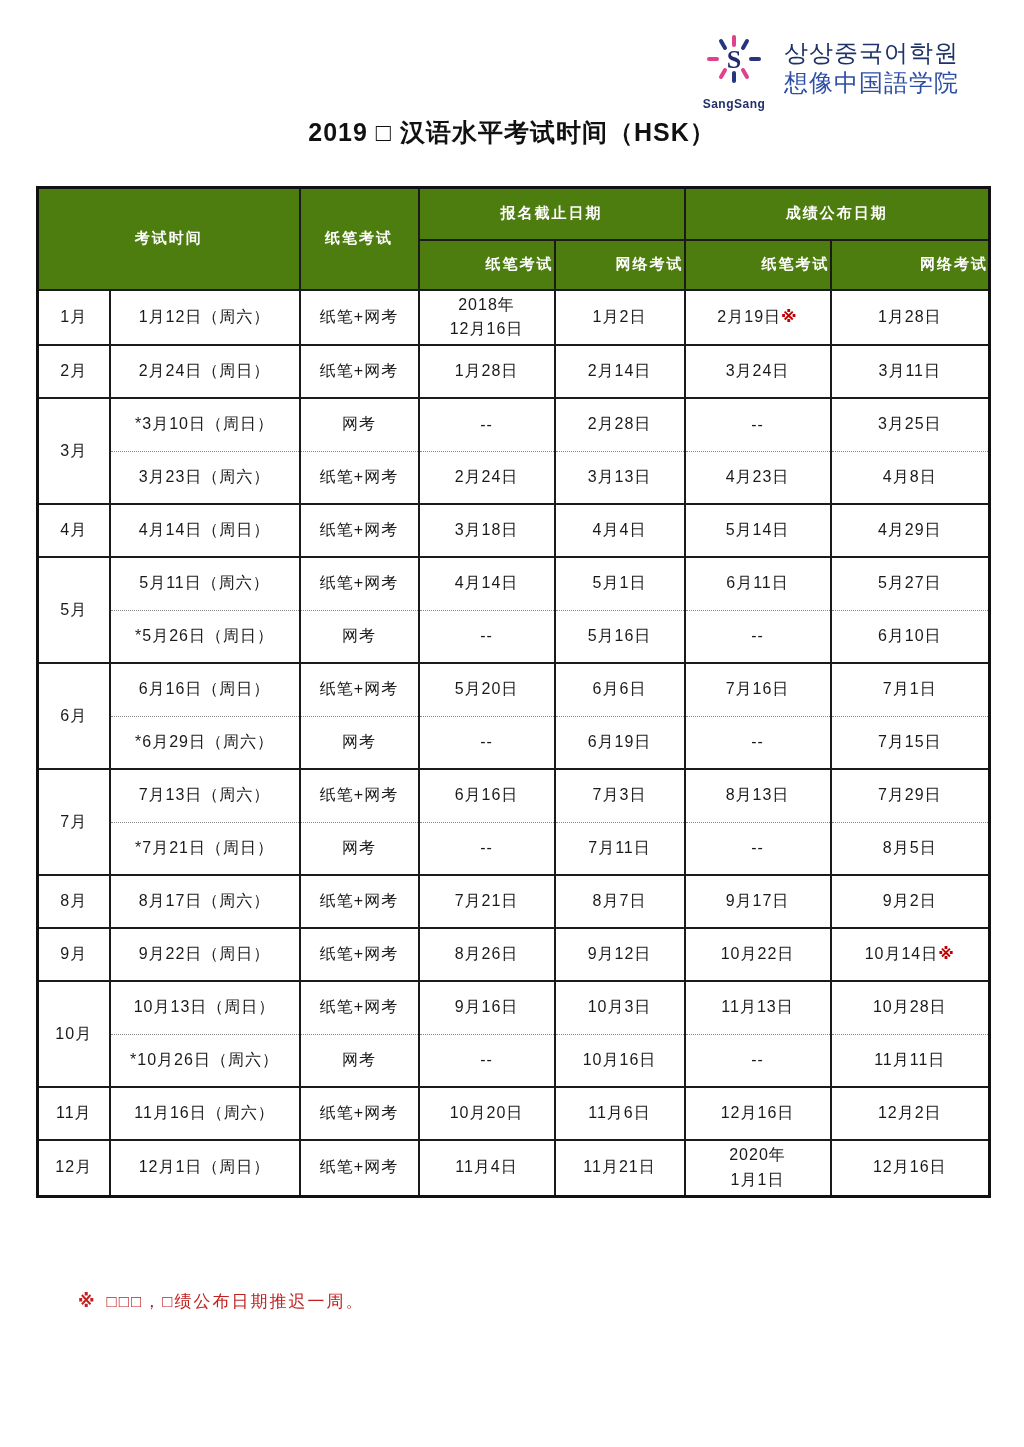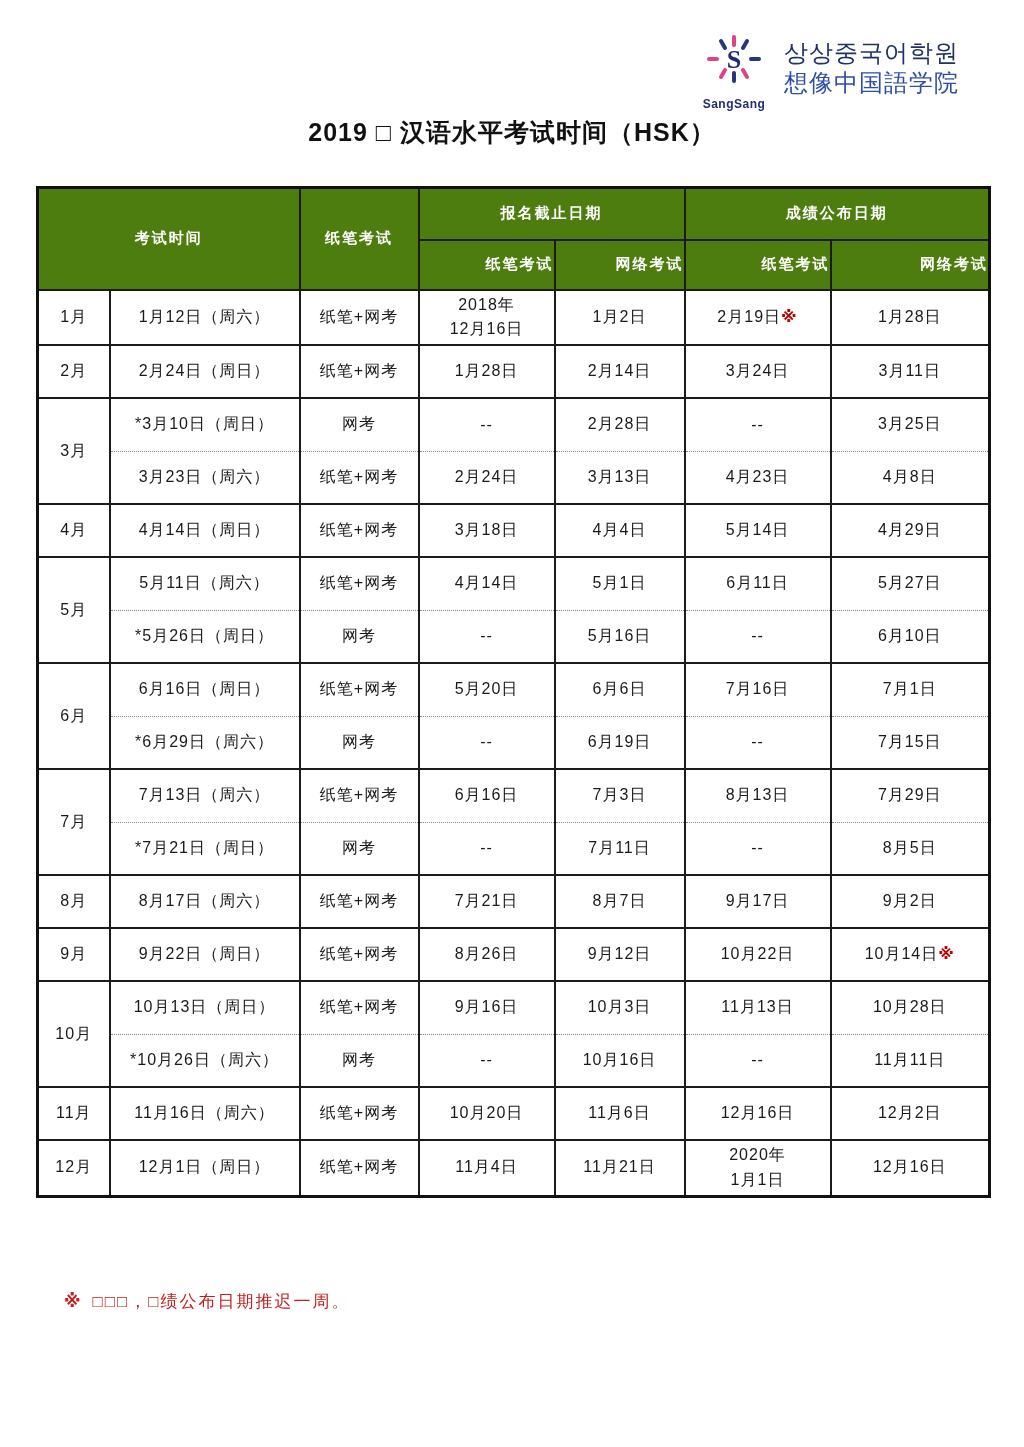--- a/index.html
+++ b/index.html
@@ -91,21 +91,21 @@
   td.shaded { background: #efefef; }
   tr.pre-sub td { border-bottom: 1px dotted #888888; }
   tr.sub-row td { border-top: 1px dotted #888888; }
   td .cell-line { line-height: 1.55; }
   .mark { color: #c00000; font-weight: bold; }
 
   
   .footnote {
     position: absolute;
     top: 1290px;
-    left: 64px;
+    left: 78px;
     font-size: 17px;
     color: #c22020;
     letter-spacing: 2px;
   }
   .footnote .fn-mark { margin-right: 10px; font-weight: bold; }
 </style>
 </head>
 <body>
 
 <div class="logo-block">

